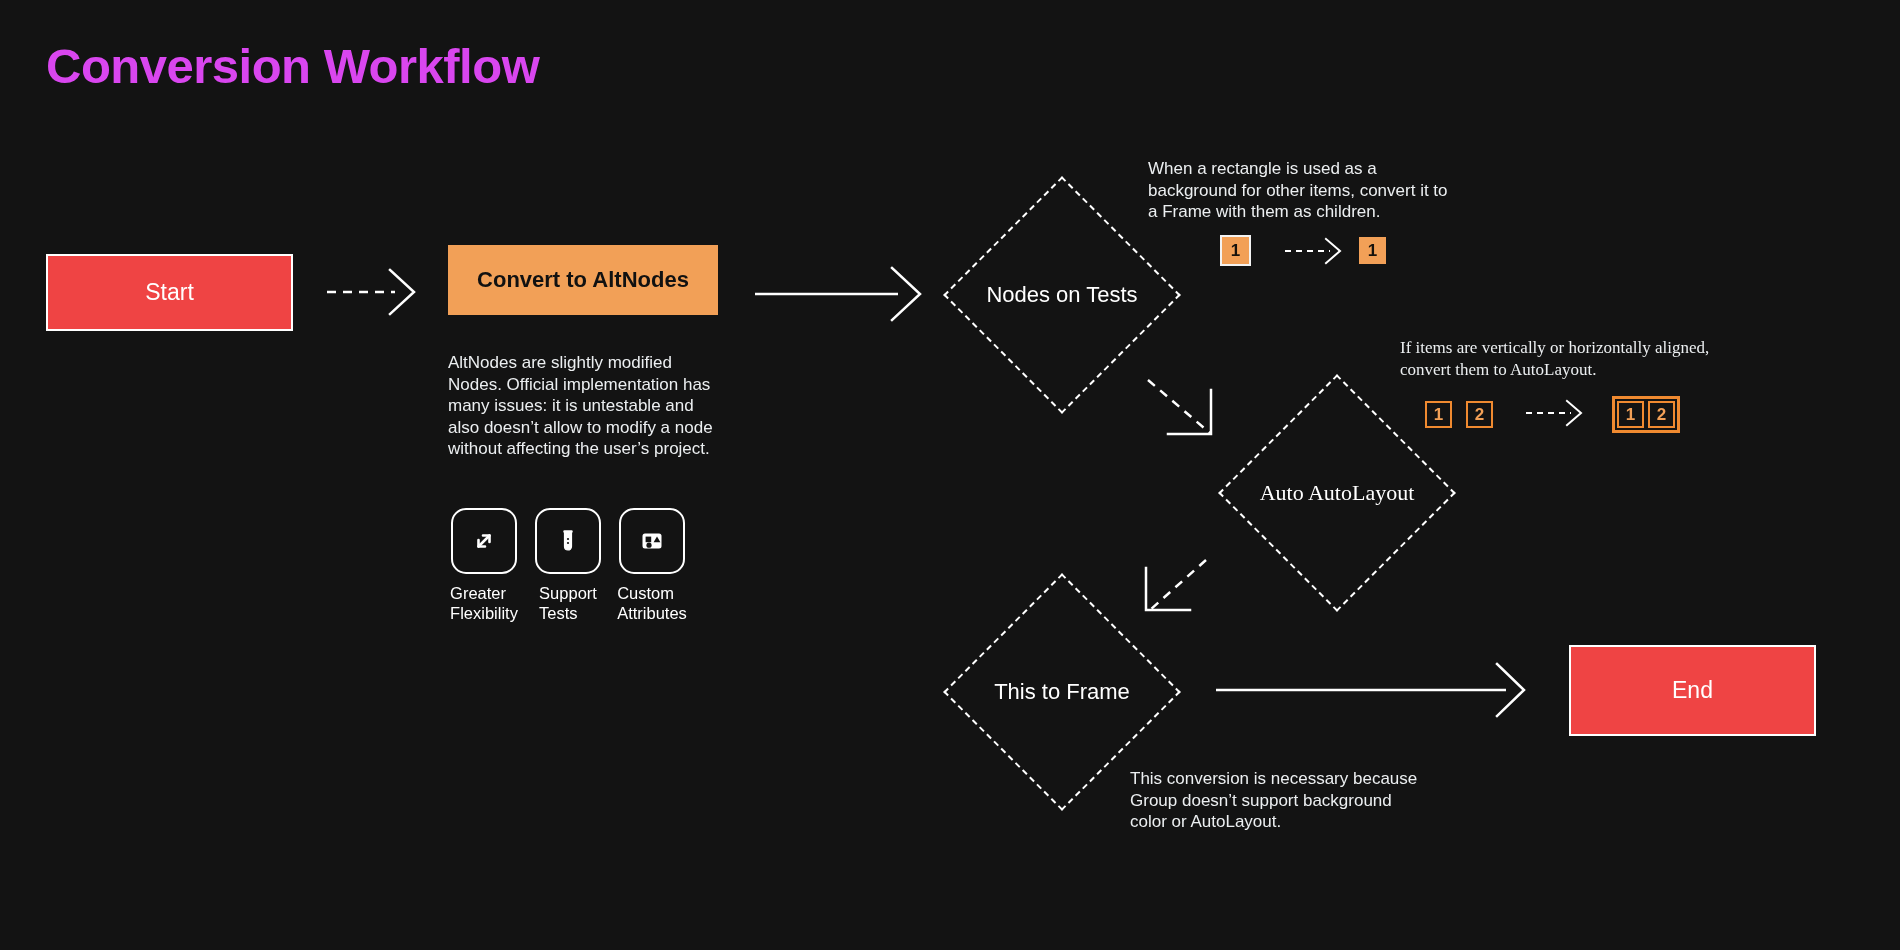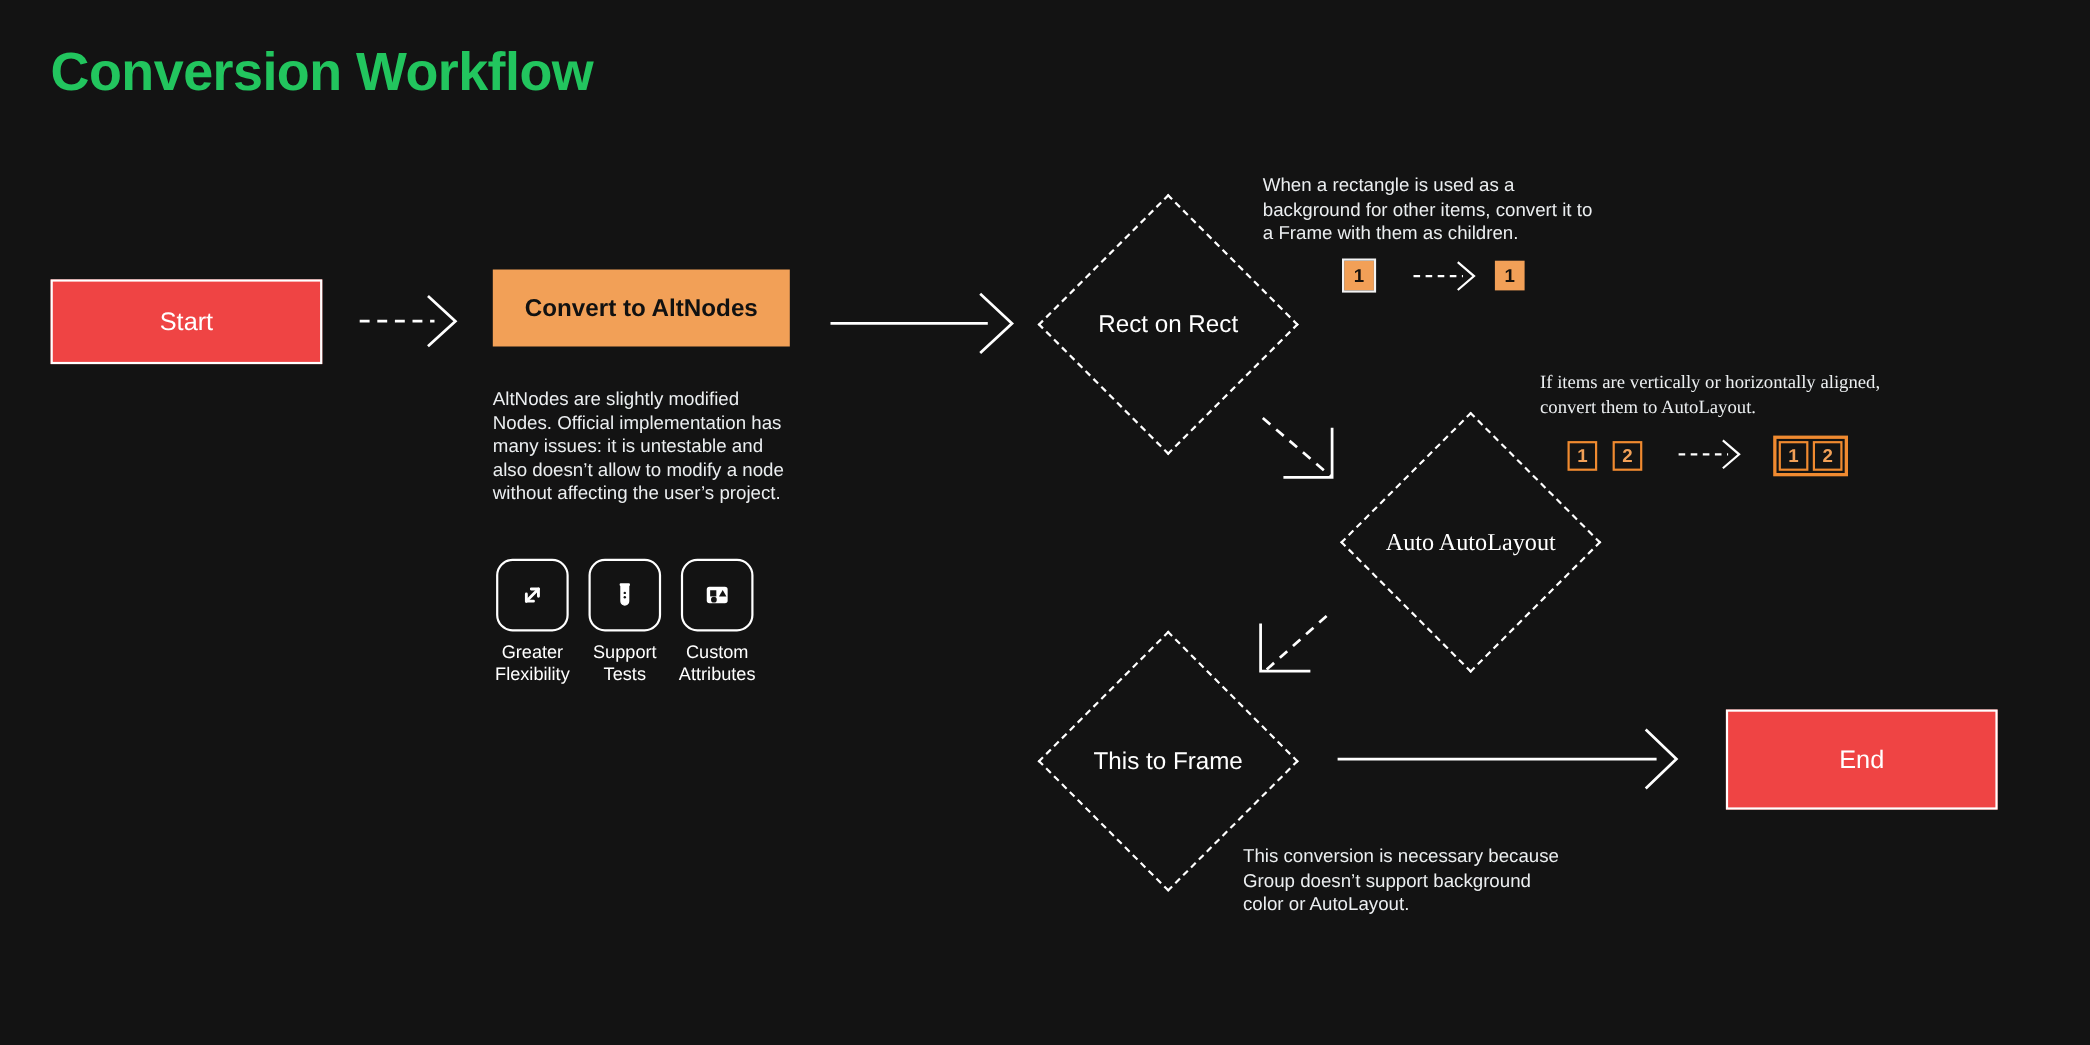--- a/index.html
+++ b/index.html
@@ -24,21 +24,21 @@
   }
 
   
   #page-title {
     position: absolute;
     left: 46px;
     top: 38px;
     font-size: 49px;
     font-weight: 700;
     letter-spacing: -0.5px;
-    color: #22c55e;
+    color: #d946ef;
     white-space: nowrap;
   }
 
   
   .term-box {
     position: absolute;
     border: 2px solid #ffffff;
     background: #ef4444;
     display: flex;
     align-items: center;
@@ -98,21 +98,20 @@
     border-radius: 15px;
     display: flex;
     align-items: center;
     justify-content: center;
     background: #131313;
   }
   .feature-label {
     margin-top: 9px;
     font-size: 16.5px;
     line-height: 20px;
-    text-align: center;
     color: #ffffff;
     white-space: pre-line;
   }
 
   
   .diamond-wrap {
     position: absolute;
     display: flex;
     align-items: center;
     justify-content: center;
@@ -292,21 +291,21 @@
           <circle cx="12" cy="19.2" r="2.6" fill="#131313"></circle>
         </svg>
       </div>
       <div class="feature-label">Custom
 Attributes</div>
     </div>
   </div>
 
   <div class="diamond-wrap" id="dia-nodes-on-rect">
     <div class="diamond-shape"></div>
-    <div class="diamond-label">Rect on Rect</div>
+    <div class="diamond-label">Nodes on Tests</div>
   </div>
 
   <div class="diamond-wrap" id="dia-auto-autolayout">
     <div class="diamond-shape"></div>
     <div class="diamond-label">Auto AutoLayout</div>
   </div>
 
   <div class="diamond-wrap" id="dia-group-to-frame">
     <div class="diamond-shape"></div>
     <div class="diamond-label">This to Frame</div>

